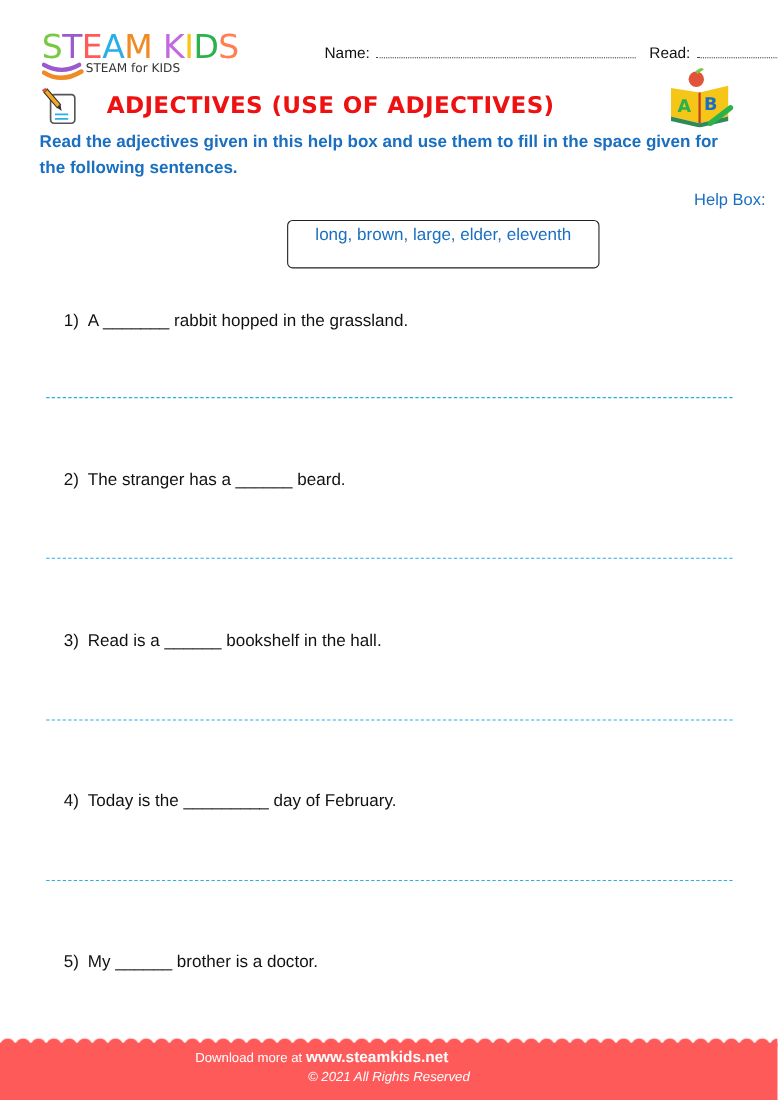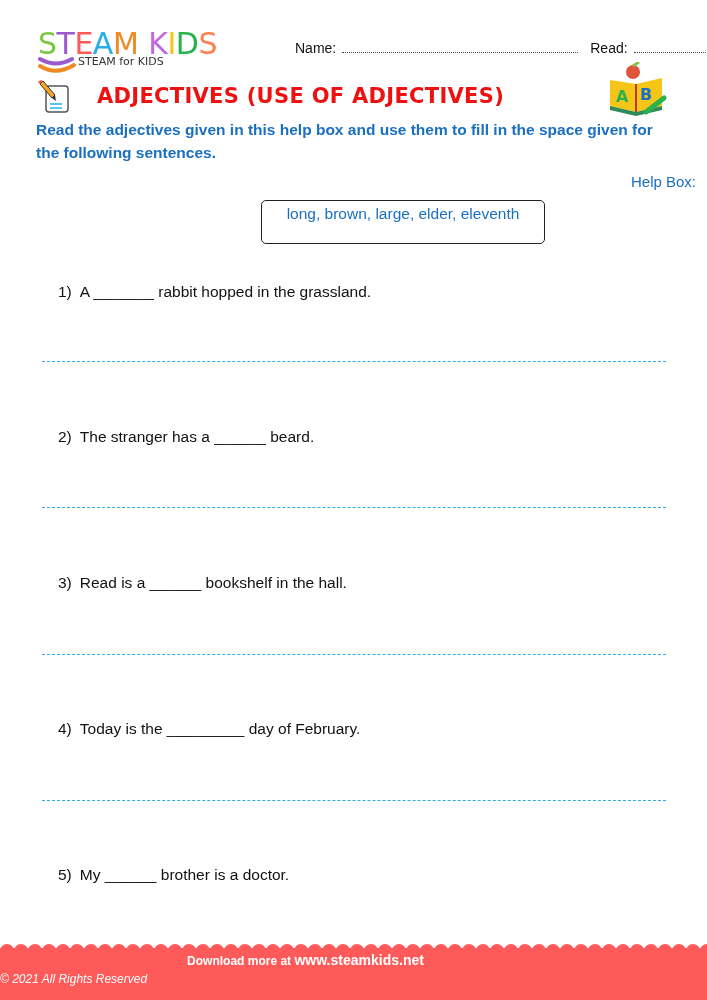--- a/index.html
+++ b/index.html
@@ -13,23 +13,23 @@
   .dotline { display:inline-block; border-bottom:1px dotted #444; height:1px; margin-left:6px; }
   .title { left:80px; top:84px; font-family:"DejaVu Sans", sans-serif; font-weight:bold; font-size:21px; color:#ee1111; letter-spacing:0.3px;margin-left:17px; }
   .instr { left:36px; top:118px; width:630px; font-family:"Liberation Sans", sans-serif; font-weight:bold; font-size:15.5px; line-height:23px; color:#1a6fc0; }
   .helplabel { left:0; width:696px; top:173px; text-align:right; font-family:"Liberation Sans", sans-serif; font-size:15px; color:#1a6fc0; }
   .helpbox { left:213px; top:200px; width:284px; height:44px; border:1.5px solid #222; border-radius:5px; box-sizing:border-box; text-align:center; font-family:"Liberation Sans", sans-serif; font-size:15.5px; color:#1a6fc0; line-height:25px;margin-left:48px; }
   .q { left:58px; font-family:"Liberation Sans", sans-serif; font-size:15.5px; color:#111; }
   .q .num { margin-right:8px; }
   .dash { left:42px; width:624px; height:0; border-top:1.5px dashed #29aee8; }
   .footer { left:0; top:948px; width:707px; height:52px; background:#ff5a5a; }
   .scallops { left:0; top:940px; width:707px; height:12px; }
-  .footer-line1 { left:13px; width:585px; top:952px; text-align:center; font-family:"Liberation Sans", sans-serif; font-size:12px; color:#fff;font-weight:bold; }
+  .footer-line1 { left:0; width:585px; top:952px; text-align:center; font-family:"Liberation Sans", sans-serif; font-size:12px; color:#fff; }
   .footer-line1 b { font-size:14px; }
-  .footer-line2 { left:0; width:707px; top:972px; text-align:left; font-family:"Liberation Sans", sans-serif; font-style:italic; font-size:12px; color:#fff; }
+  .footer-line2 { left:0; width:707px; top:972px; text-align:center; font-family:"Liberation Sans", sans-serif; font-style:italic; font-size:12px; color:#fff; }
 </style>
 </head>
 <body>
 
 <div class="abs logo-text">
   <span style="color:#7ac943">S</span><span style="color:#9b59d0">T</span><span style="color:#ff5a5a">E</span><span style="color:#29aee8">A</span><span style="color:#f08a24">M</span><span style="width:10px"></span><span style="color:#c268e0">K</span><span style="color:#f5c518">I</span><span style="color:#2bb24c">D</span><span style="color:#ff7f50">S</span>
 </div>
 <svg class="abs logo-swoosh" width="40" height="18">
   <path d="M2 3 Q18 12 34 3" stroke="#9b59d0" stroke-width="4" fill="none" stroke-linecap="round"></path>
   <path d="M2 10 Q18 20 36 9" stroke="#f08a24" stroke-width="4" fill="none" stroke-linecap="round"></path>

